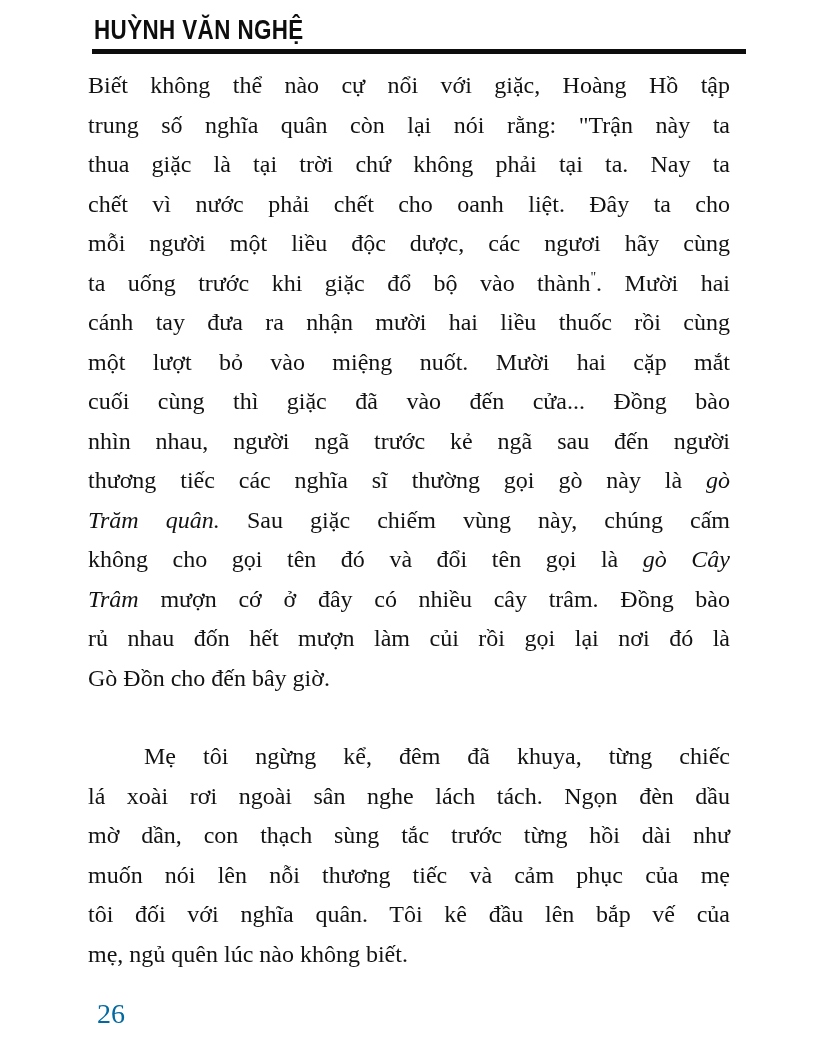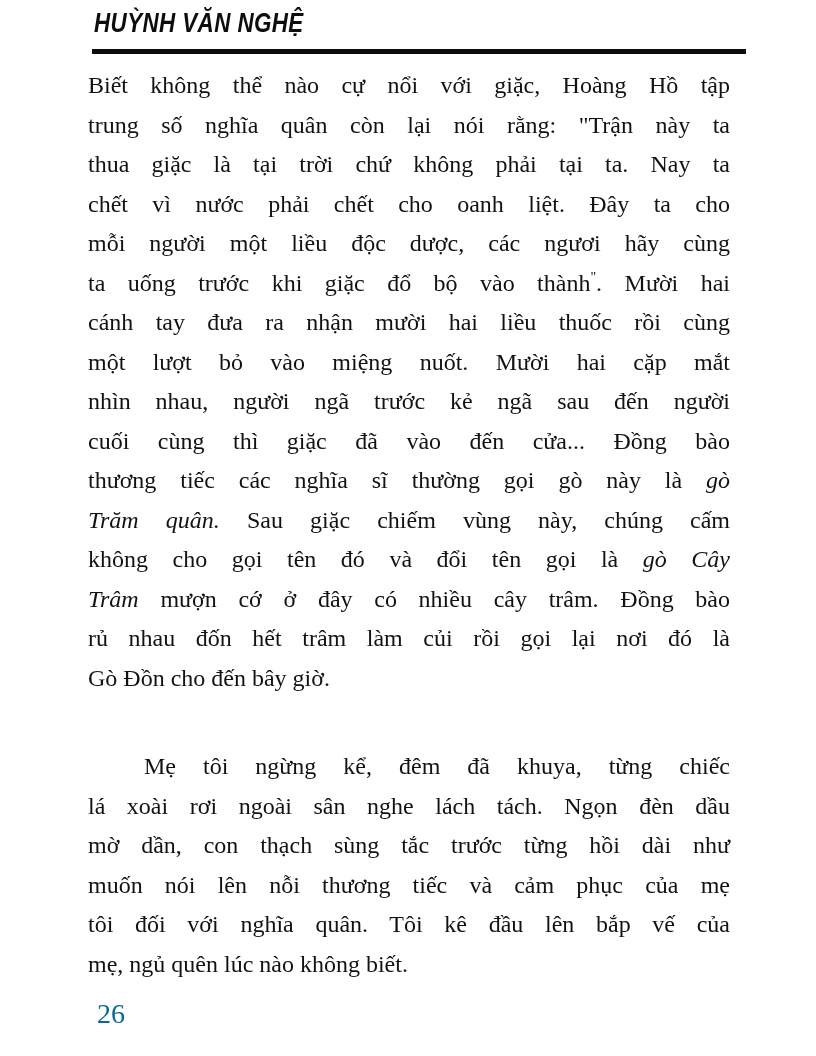--- a/index.html
+++ b/index.html
@@ -13,22 +13,21 @@
     height: 1056px;
     margin: 0 auto;
     background: #ffffff;
     color: #121212;
     font-family: "Liberation Serif", "DejaVu Serif", serif;
     overflow: hidden;
   }
   .header {
     position: absolute;
     left: 94px;
-    top: 7px;
-    font-style: italic;
+    top: 14px;
   }
   .header-title {
     display: inline-block;
     font-family: "Liberation Sans", "DejaVu Sans", sans-serif;
     font-weight: 700;
     font-size: 28px;
     letter-spacing: 0.5px;
     transform: scaleX(0.80);
     transform-origin: left center;
     white-space: nowrap;
@@ -44,21 +43,21 @@
   }
   .text-body {
     position: absolute;
     left: 88px;
     top: 66px;
     width: 642px;
     font-size: 24px;
     line-height: 39.5px;
   }
   .para + .para {
-    margin-top: 49px;
+    margin-top: 39px;
   }
   .line {
     text-align: justify;
     text-align-last: justify;
   }
   .line.last {
     text-align-last: left;
   }
   .line.indent {
     text-indent: 56px;
@@ -91,27 +90,27 @@
   <div class="text-body">
       <div class="para">
         <div class="line"><span>Biết không thể nào cự nổi với giặc, Hoàng Hồ tập</span></div>
         <div class="line"><span>trung số nghĩa quân còn lại nói rằng: "Trận này ta</span></div>
         <div class="line"><span>thua giặc là tại trời chứ không phải tại ta. Nay ta</span></div>
         <div class="line"><span>chết vì nước phải chết cho oanh liệt. Đây ta cho</span></div>
         <div class="line"><span>mỗi người một liều độc dược, các ngươi hãy cùng</span></div>
         <div class="line"><span>ta uống trước khi giặc đổ bộ vào thành</span><sup class="q">"</sup><span>. Mười hai</span></div>
         <div class="line"><span>cánh tay đưa ra nhận mười hai liều thuốc rồi cùng</span></div>
         <div class="line"><span>một lượt bỏ vào miệng nuốt. Mười hai cặp mắt</span></div>
+        <div class="line"><span>cuối cùng thì giặc đã vào đến cửa... Đồng bào</span></div>
         <div class="line"><span>nhìn nhau, người ngã trước kẻ ngã sau đến người</span></div>
-        <div class="line"><span>cuối cùng thì giặc đã vào đến cửa... Đồng bào</span></div>
         <div class="line"><span>thương tiếc các nghĩa sĩ thường gọi gò này là </span><span class="it">gò</span></div>
         <div class="line"><span class="it">Trăm quân.</span><span> Sau giặc chiếm vùng này, chúng cấm</span></div>
         <div class="line"><span>không cho gọi tên đó và đổi tên gọi là </span><span class="it">gò Cây</span></div>
         <div class="line"><span class="it">Trâm</span><span> mượn cớ ở đây có nhiều cây trâm. Đồng bào</span></div>
-        <div class="line"><span>rủ nhau đốn hết trâm làm củi rồi gọi lại nơi đó là</span></div>
+        <div class="line"><span>rủ nhau đốn hết mượn làm củi rồi gọi lại nơi đó là</span></div>
         <div class="line last"><span>Gò Đồn cho đến bây giờ.</span></div>
       </div>
       <div class="para">
         <div class="line indent"><span>Mẹ tôi ngừng kể, đêm đã khuya, từng chiếc</span></div>
         <div class="line"><span>lá xoài rơi ngoài sân nghe lách tách. Ngọn đèn dầu</span></div>
         <div class="line"><span>mờ dần, con thạch sùng tắc trước từng hồi dài như</span></div>
         <div class="line"><span>muốn nói lên nỗi thương tiếc và cảm phục của mẹ</span></div>
         <div class="line"><span>tôi đối với nghĩa quân. Tôi kê đầu lên bắp vế của</span></div>
         <div class="line last"><span>mẹ, ngủ quên lúc nào không biết.</span></div>
       </div>

